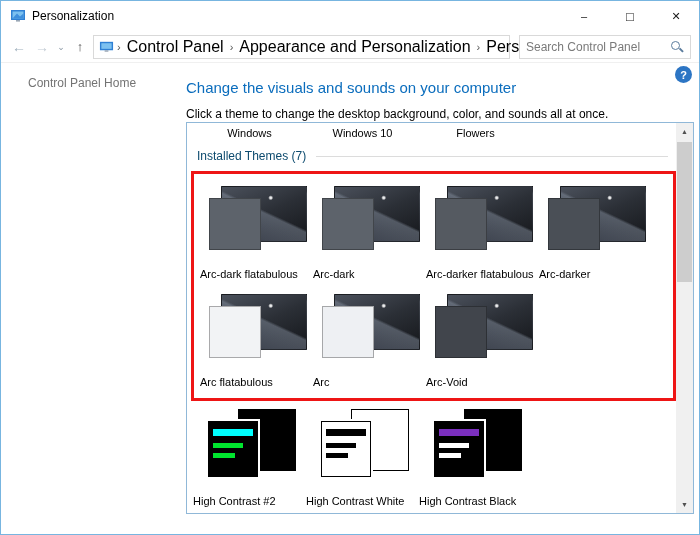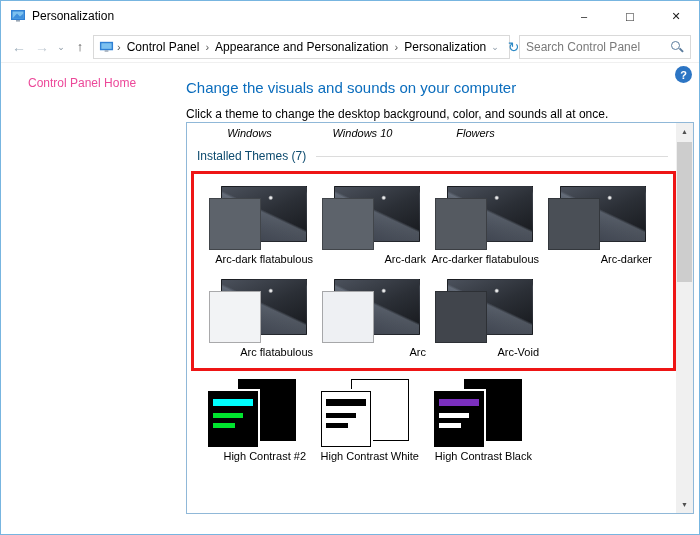--- a/index.html
+++ b/index.html
@@ -19,65 +19,65 @@
   
   .navbar{height:32px;display:flex;align-items:center;padding:0 8px;gap:3px;border-bottom:1px solid #f0f0f0;}
   .nav-btn{width:20px;text-align:center;font-size:14px;line-height:22px;}
   .nav-back{color:#9fb0bd;}
   .nav-fwd{color:#c3ccd4;}
   .nav-drop{color:#8a98a5;font-size:9px;width:12px;}
   .nav-up{color:#444;font-size:13px;}
   .addressbar{flex:1;height:24px;border:1px solid #d9d9d9;display:flex;align-items:center;
     padding:0 5px;min-width:0;background:#fff;}
   .addr-icon{width:15px;height:15px;margin-right:2px;flex:0 0 auto;}
-  .crumb{font-size:12px;padding:0 5px;white-space:nowrap;}
+  .crumb{font-size:16px;padding:0 5px;white-space:nowrap;}
   .crumb-sep{font-size:11px;color:#555;padding:0 1px;}
   .addr-tail{margin-left:auto;display:flex;align-items:center;gap:9px;padding-right:2px;}
   .addr-drop{font-size:9px;color:#8a98a5;}
   .refresh{font-size:14px;color:#2d8ac6;}
   .searchbox{width:172px;height:24px;border:1px solid #d9d9d9;display:flex;align-items:center;
     padding:0 6px;margin-left:6px;background:#fff;}
   .searchbox input{border:0;outline:0;flex:1;font-size:12px;color:#333;min-width:0;
     font-family:"Liberation Sans", sans-serif;}
   .searchbox input::placeholder{color:#7a7a7a;}
   .mag{position:relative;width:14px;height:14px;flex:0 0 auto;}
   .mag::before{content:"";position:absolute;left:1px;top:1px;width:7px;height:7px;
     border:1.5px solid #5b7c9d;border-radius:50%;}
   .mag::after{content:"";position:absolute;left:9px;top:9.5px;width:4.5px;height:1.6px;
     background:#5b7c9d;transform:rotate(45deg);}
   
   .content{position:absolute;left:0;top:63px;right:0;bottom:0;}
   .help-btn{position:absolute;top:2px;right:7px;width:17px;height:17px;border-radius:50%;
     background:#2c75c4;color:#fff;font-size:11px;font-weight:bold;display:flex;
     align-items:center;justify-content:center;}
   .sidebar{position:absolute;left:0;top:0;width:185px;bottom:0;}
-  .cph{display:block;margin:12px 0 0 27px;font-size:12px;color:#ec4899;text-decoration:none;}
+  .cph{display:block;margin:12px 0 0 27px;font-size:12px;color:#737373;text-decoration:none;}
   .main{position:absolute;left:185px;top:0;right:0;bottom:0;}
   .heading{font-size:15px;font-weight:normal;margin-top:15px;}
   .subheading{font-size:12px;margin-top:11px;}
   
   .listbox{position:absolute;left:0;top:58px;right:5px;bottom:20px;border:1px solid #90b8d8;background:#fff;}
   .list-inner{position:absolute;left:0;top:0;right:17px;bottom:0;overflow:hidden;}
   .plabels{display:flex;padding-left:6px;margin-top:4px;}
-  .plabel{width:113px;text-align:center;font-size:11px;font-style:italic;}
+  .plabel{width:113px;text-align:center;font-size:11px;}
   .group-header{display:flex;align-items:center;margin:10px 8px 0 10px;}
   .gh-text{font-size:12px;color:#0c4a6e;white-space:nowrap;}
   .gh-line{flex:1;height:1px;background:#dcdcdc;margin-left:10px;}
   .red-box{border:3px solid #ee1515;margin:8px 0 0 4px;padding:4px 0 10px 0;}
   .theme-row{display:flex;padding-left:6px;margin-top:8px;}
   .theme-item{width:113px;cursor:pointer;}
   .thumb{position:relative;width:100px;height:64px;margin:0 auto;}
   .wallpaper{position:absolute;top:0;right:0;width:86px;height:56px;
     border:1px solid rgba(0,0,0,.35);
     background:
       radial-gradient(circle at 58% 20%, rgba(255,255,255,.95) 0, rgba(255,255,255,.85) 1px, rgba(255,255,255,0) 2.5px),
       linear-gradient(205deg, rgba(0,0,0,0) 46%, rgba(130,140,155,.5) 49%, rgba(70,76,88,.9) 78%, #23262c 100%),
       linear-gradient(155deg, #4b515c 0%, #2b2f36 50%, #15171b 100%);}
   .win-square{position:absolute;left:2px;bottom:0;width:52px;height:52px;border:1px solid rgba(0,0,0,.3);}
-  .theme-label{text-align:right;font-size:11px;margin-top:3px;white-space:nowrap;}
+  .theme-label{text-align:left;font-size:11px;margin-top:18px;white-space:nowrap;}
   
   .hc-thumb{position:relative;width:104px;height:68px;margin:0 auto;}
   .hc-desktop{position:absolute;top:0;right:6px;width:58px;height:62px;border:1px solid #000;}
   .hc-window{position:absolute;left:10px;bottom:0;width:50px;height:56px;border:1px solid #000;
     box-shadow:0 0 0 2px #fff;}
   .hc-title{position:absolute;left:4px;right:4px;top:7px;height:7px;}
   .hc-bar1{position:absolute;left:4px;top:21px;width:30px;height:5px;}
   .hc-bar2{position:absolute;left:4px;top:31px;width:22px;height:5px;}
   
   .scrollbar{position:absolute;top:0;right:0;bottom:0;width:17px;background:#f0f0f0;}

